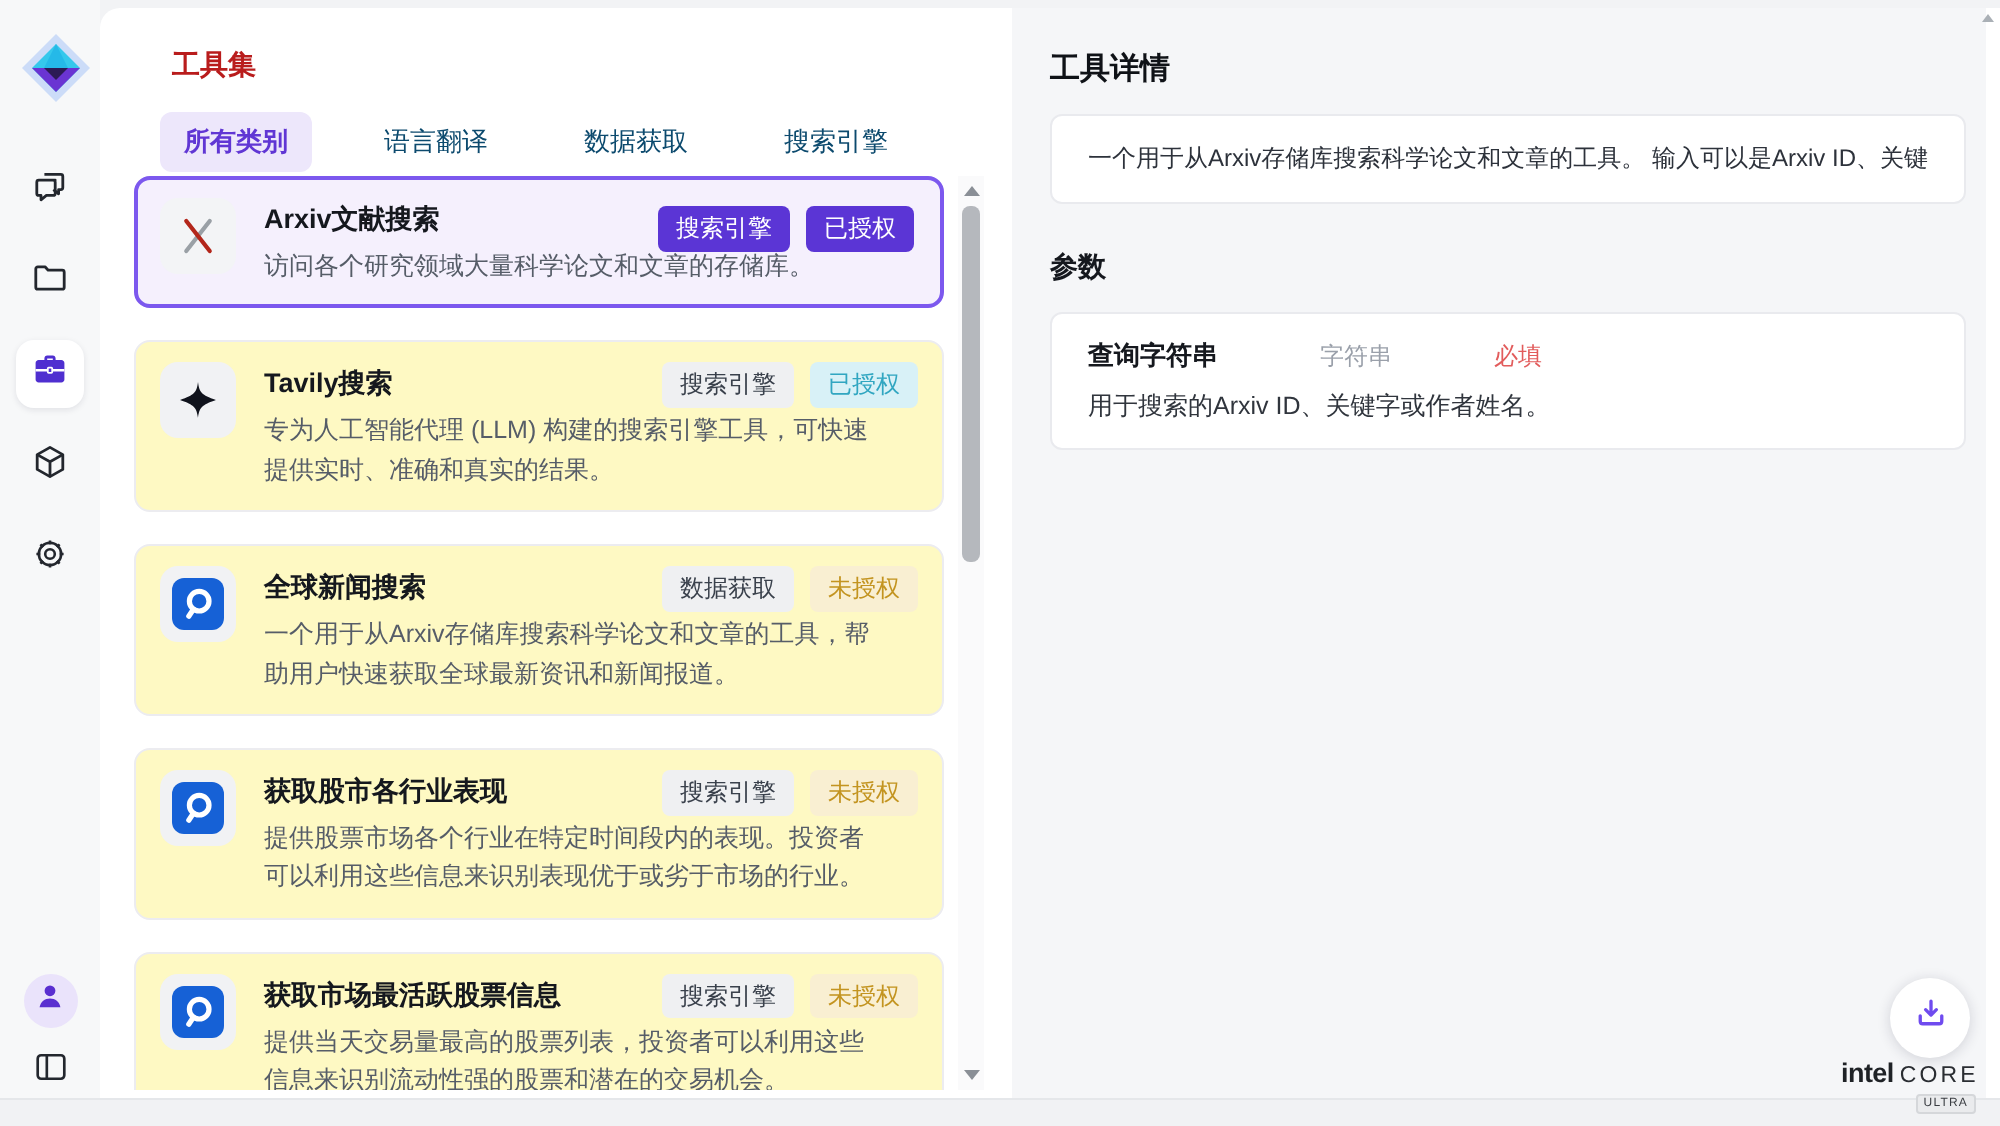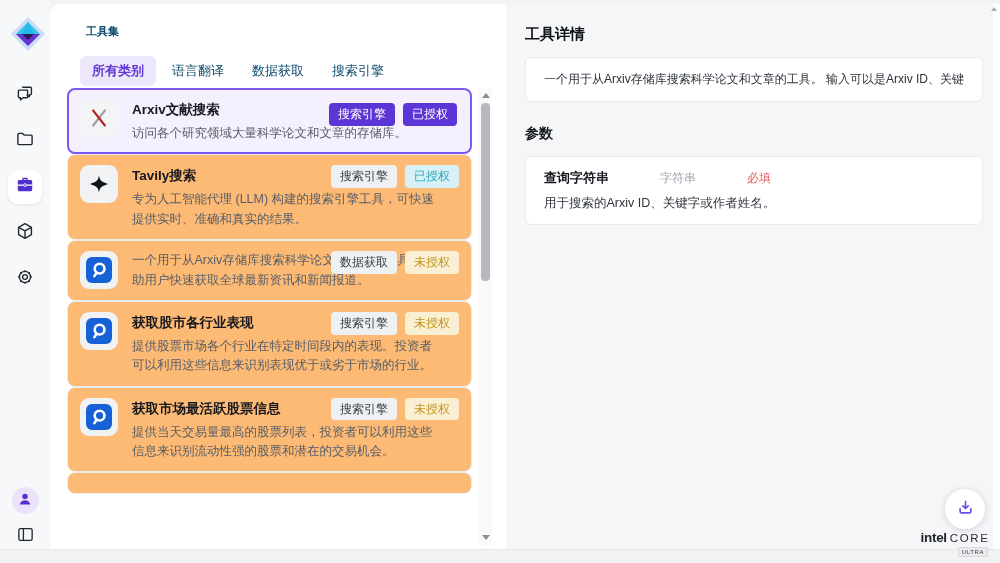--- a/index.html
+++ b/index.html
@@ -15,29 +15,29 @@
   .side-top { display:flex; flex-direction:column; align-items:center; gap:12px; padding-top:78px; }
   .side-item { width:34px; height:34px; border-radius:9px; display:flex; align-items:center; justify-content:center; cursor:pointer; }
   .side-item.active { background:#ffffff; box-shadow:0 1px 3px rgba(30,30,60,.10); }
   .side-bottom { position:absolute; bottom:14px; left:0; right:0; display:flex; flex-direction:column; align-items:center; gap:9px; }
   .avatar-wrap { width:27px; height:27px; border-radius:50%; background:#eae3fb; display:flex; align-items:center; justify-content:center; cursor:pointer; }
   .toggle-wrap { width:26px; height:26px; display:flex; align-items:center; justify-content:center; cursor:pointer; }
   .logo { position:absolute; left:8px; top:14px; width:40px; height:40px; }
 
   
   .sheet { position:absolute; left:50px; top:4px; width:950px; height:545px; background:#ffffff; border-radius:10px 0 0 0; z-index:1; }
-  .panel-title { position:absolute; left:86px; top:24px; font-size:11px; font-weight:700; color:#0c4a6e; z-index:2; }
-  .tabs { position:absolute; left:80px; top:56px; display:flex; gap:4px; align-items:center; z-index:2; }
+  .panel-title { position:absolute; left:86px; top:24px; font-size:14px; font-weight:700; color:#b91c1c; z-index:2; }
+  .tabs { position:absolute; left:80px; top:56px; display:flex; gap:24px; align-items:center; z-index:2; }
   .tab { font-size:13px; color:#0c4a6e; padding:6px 12px; border-radius:6px; cursor:pointer; white-space:nowrap; }
   .tab.active { background:#ede7fb; color:#6036d4; font-weight:700; }
 
   
   .tool-list { position:absolute; left:67px; top:88px; width:405px; height:457px; overflow:hidden;
-               display:flex; flex-direction:column; gap:0; z-index:2; }
-  .tool-card { position:relative; background:#fdba74; border:1px solid #ececf0; border-radius:8px;
+               display:flex; flex-direction:column; gap:16px; z-index:2; }
+  .tool-card { position:relative; background:#fef9c3; border:1px solid #ececf0; border-radius:8px;
                padding:10px 12px; display:flex; gap:14px; flex-shrink:0; cursor:pointer; }
   .tool-card.selected { border:2px solid #7c58ee; background:#f5f0fd; padding:9px 11px; }
   .tool-icon { width:38px; height:38px; border-radius:9px; background:#f1f2f4; display:flex;
                align-items:center; justify-content:center; flex-shrink:0; }
   .tool-card.selected .tool-icon { background:#f3f4f6; }
   .tool-text { width:306px; }
   .tool-name { font-size:13.5px; font-weight:700; color:#15181e; margin:2px 0 5px; }
   .tool-desc { font-size:12.5px; color:#565d68; line-height:1.55; }
   .badges { position:absolute; top:10px; right:12px; display:flex; gap:8px; }
   .tool-card.selected .badges { top:13px; right:13px; }
@@ -190,20 +190,21 @@
     </div>
     <div class="tool-card">
       <span class="tool-icon">
         <svg width="28" height="28" viewBox="0 0 28 28">
           <rect x="1" y="1" width="26" height="26" rx="6" fill="#1661d6"></rect>
           <circle cx="14.6" cy="12.6" r="4.9" fill="none" stroke="#fff" stroke-width="2.6"></circle>
           <path d="M11.7 16.6l-2.3 3.5" stroke="#fff" stroke-width="2.6" stroke-linecap="round"></path>
         </svg>
       </span>
       <div class="tool-text">
+        <div class="tool-name">全球新闻搜索</div>
         <div class="tool-desc">一个用于从Arxiv存储库搜索科学论文和文章的工具，帮助用户快速获取全球最新资讯和新闻报道。</div>
       </div>
       <div class="badges">
         <span class="badge gray">数据获取</span>
         <span class="badge yellow">未授权</span>
       </div>
     </div>
     <div class="tool-card">
       <span class="tool-icon">
         <svg width="28" height="28" viewBox="0 0 28 28">

